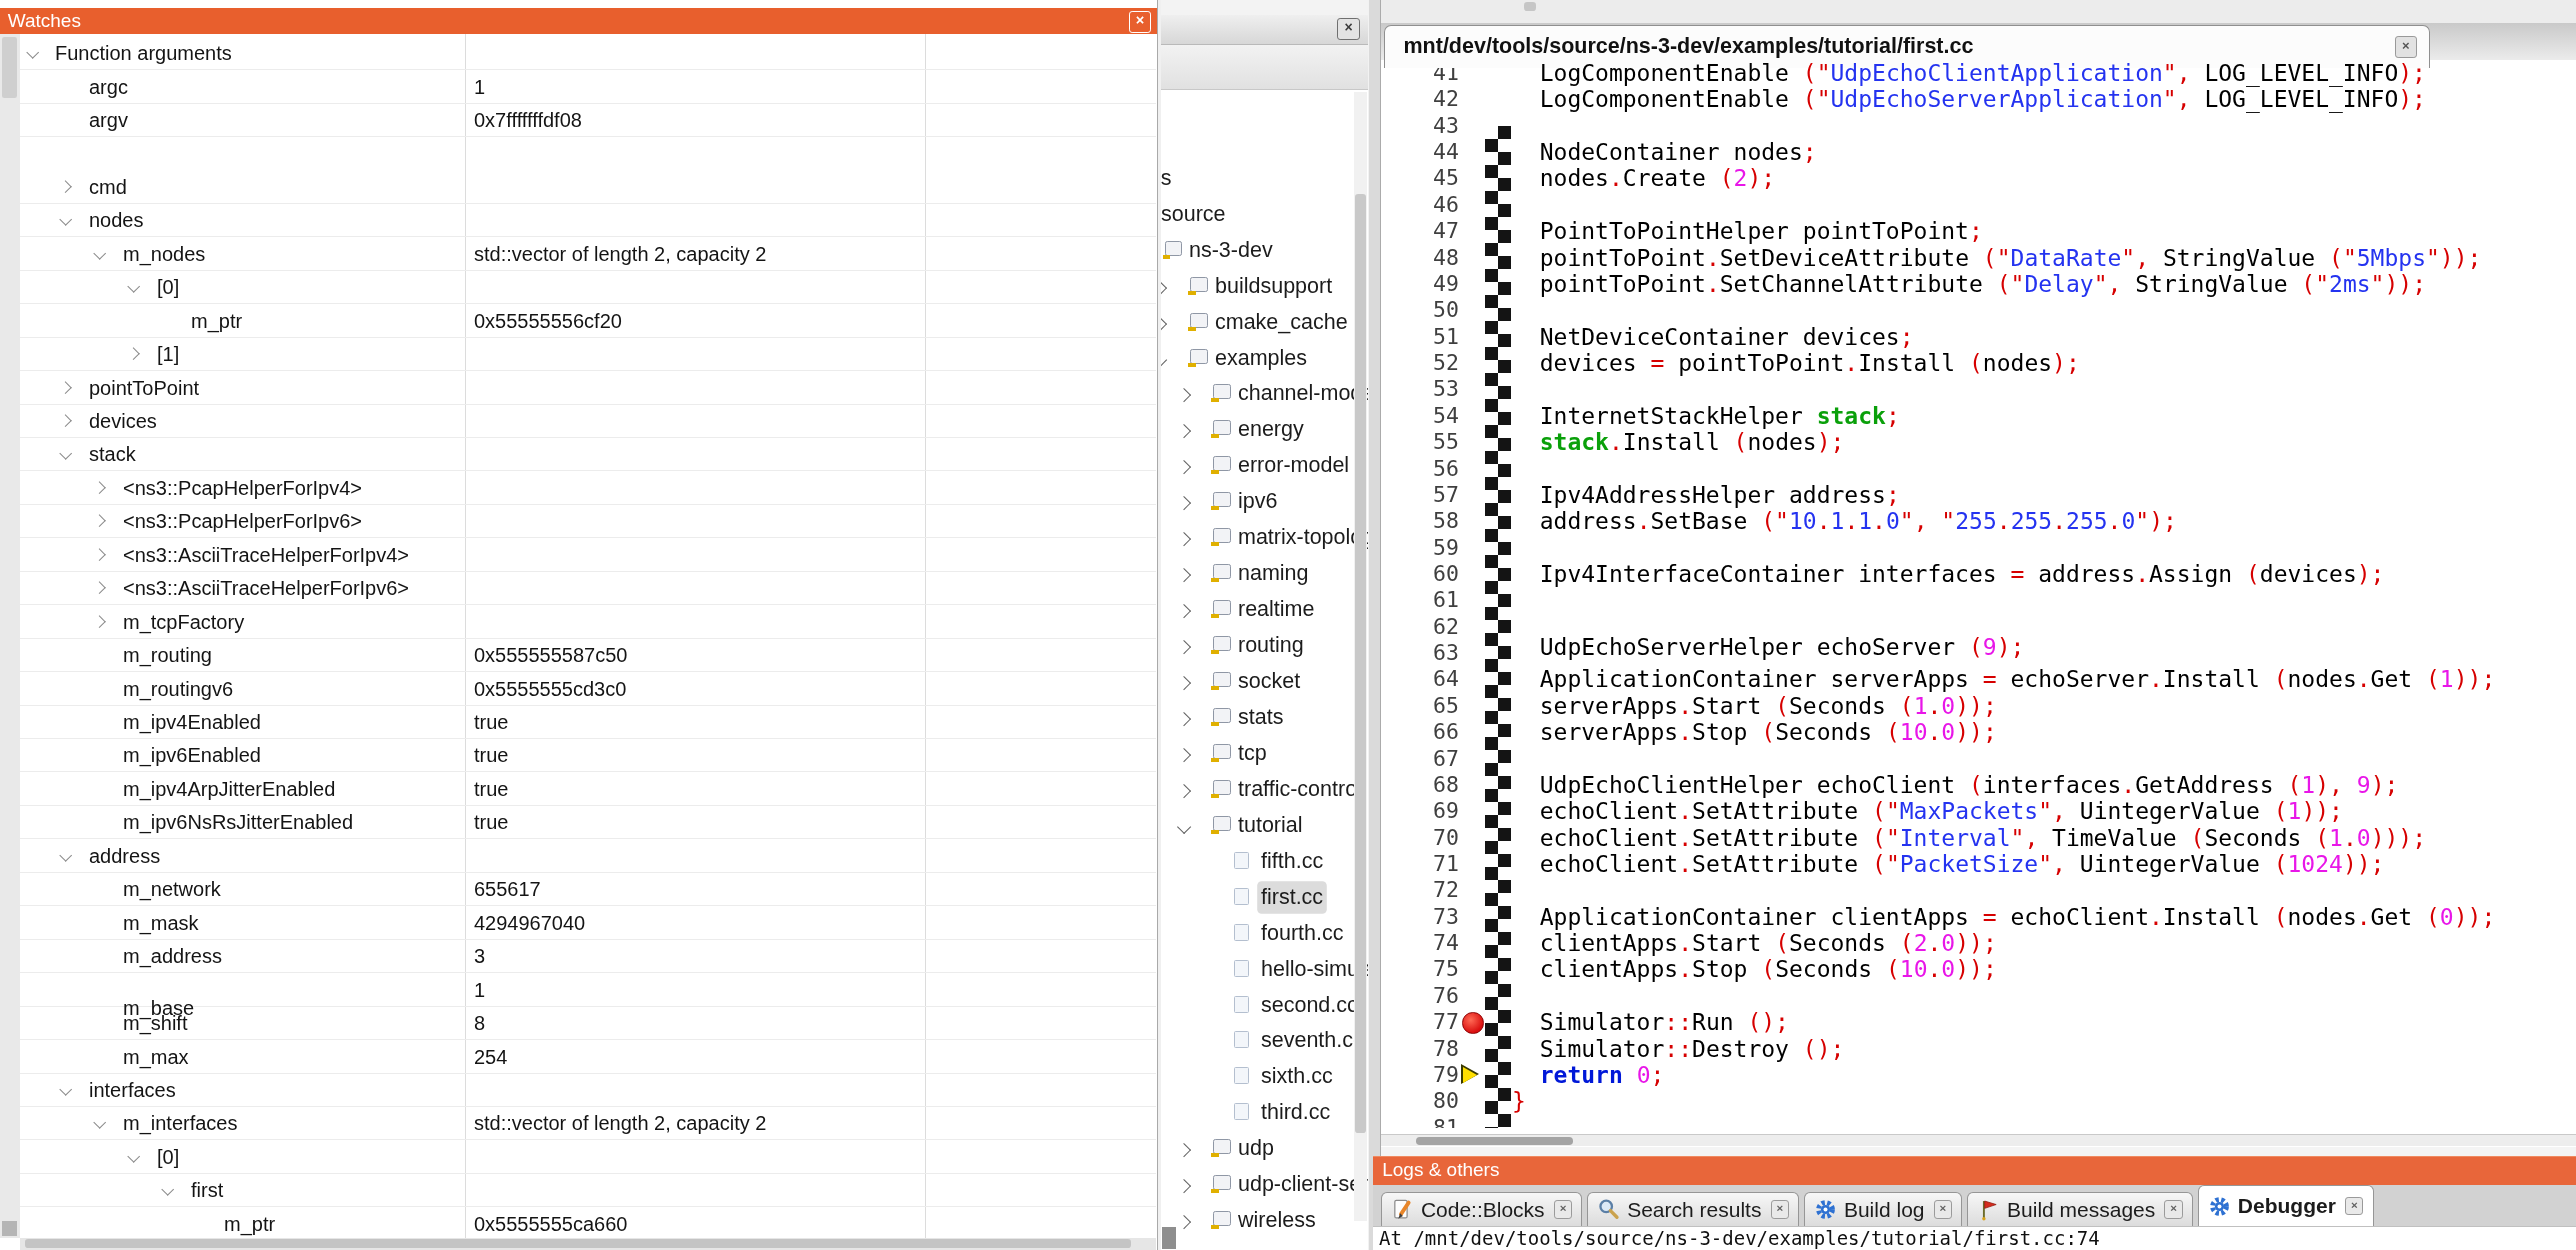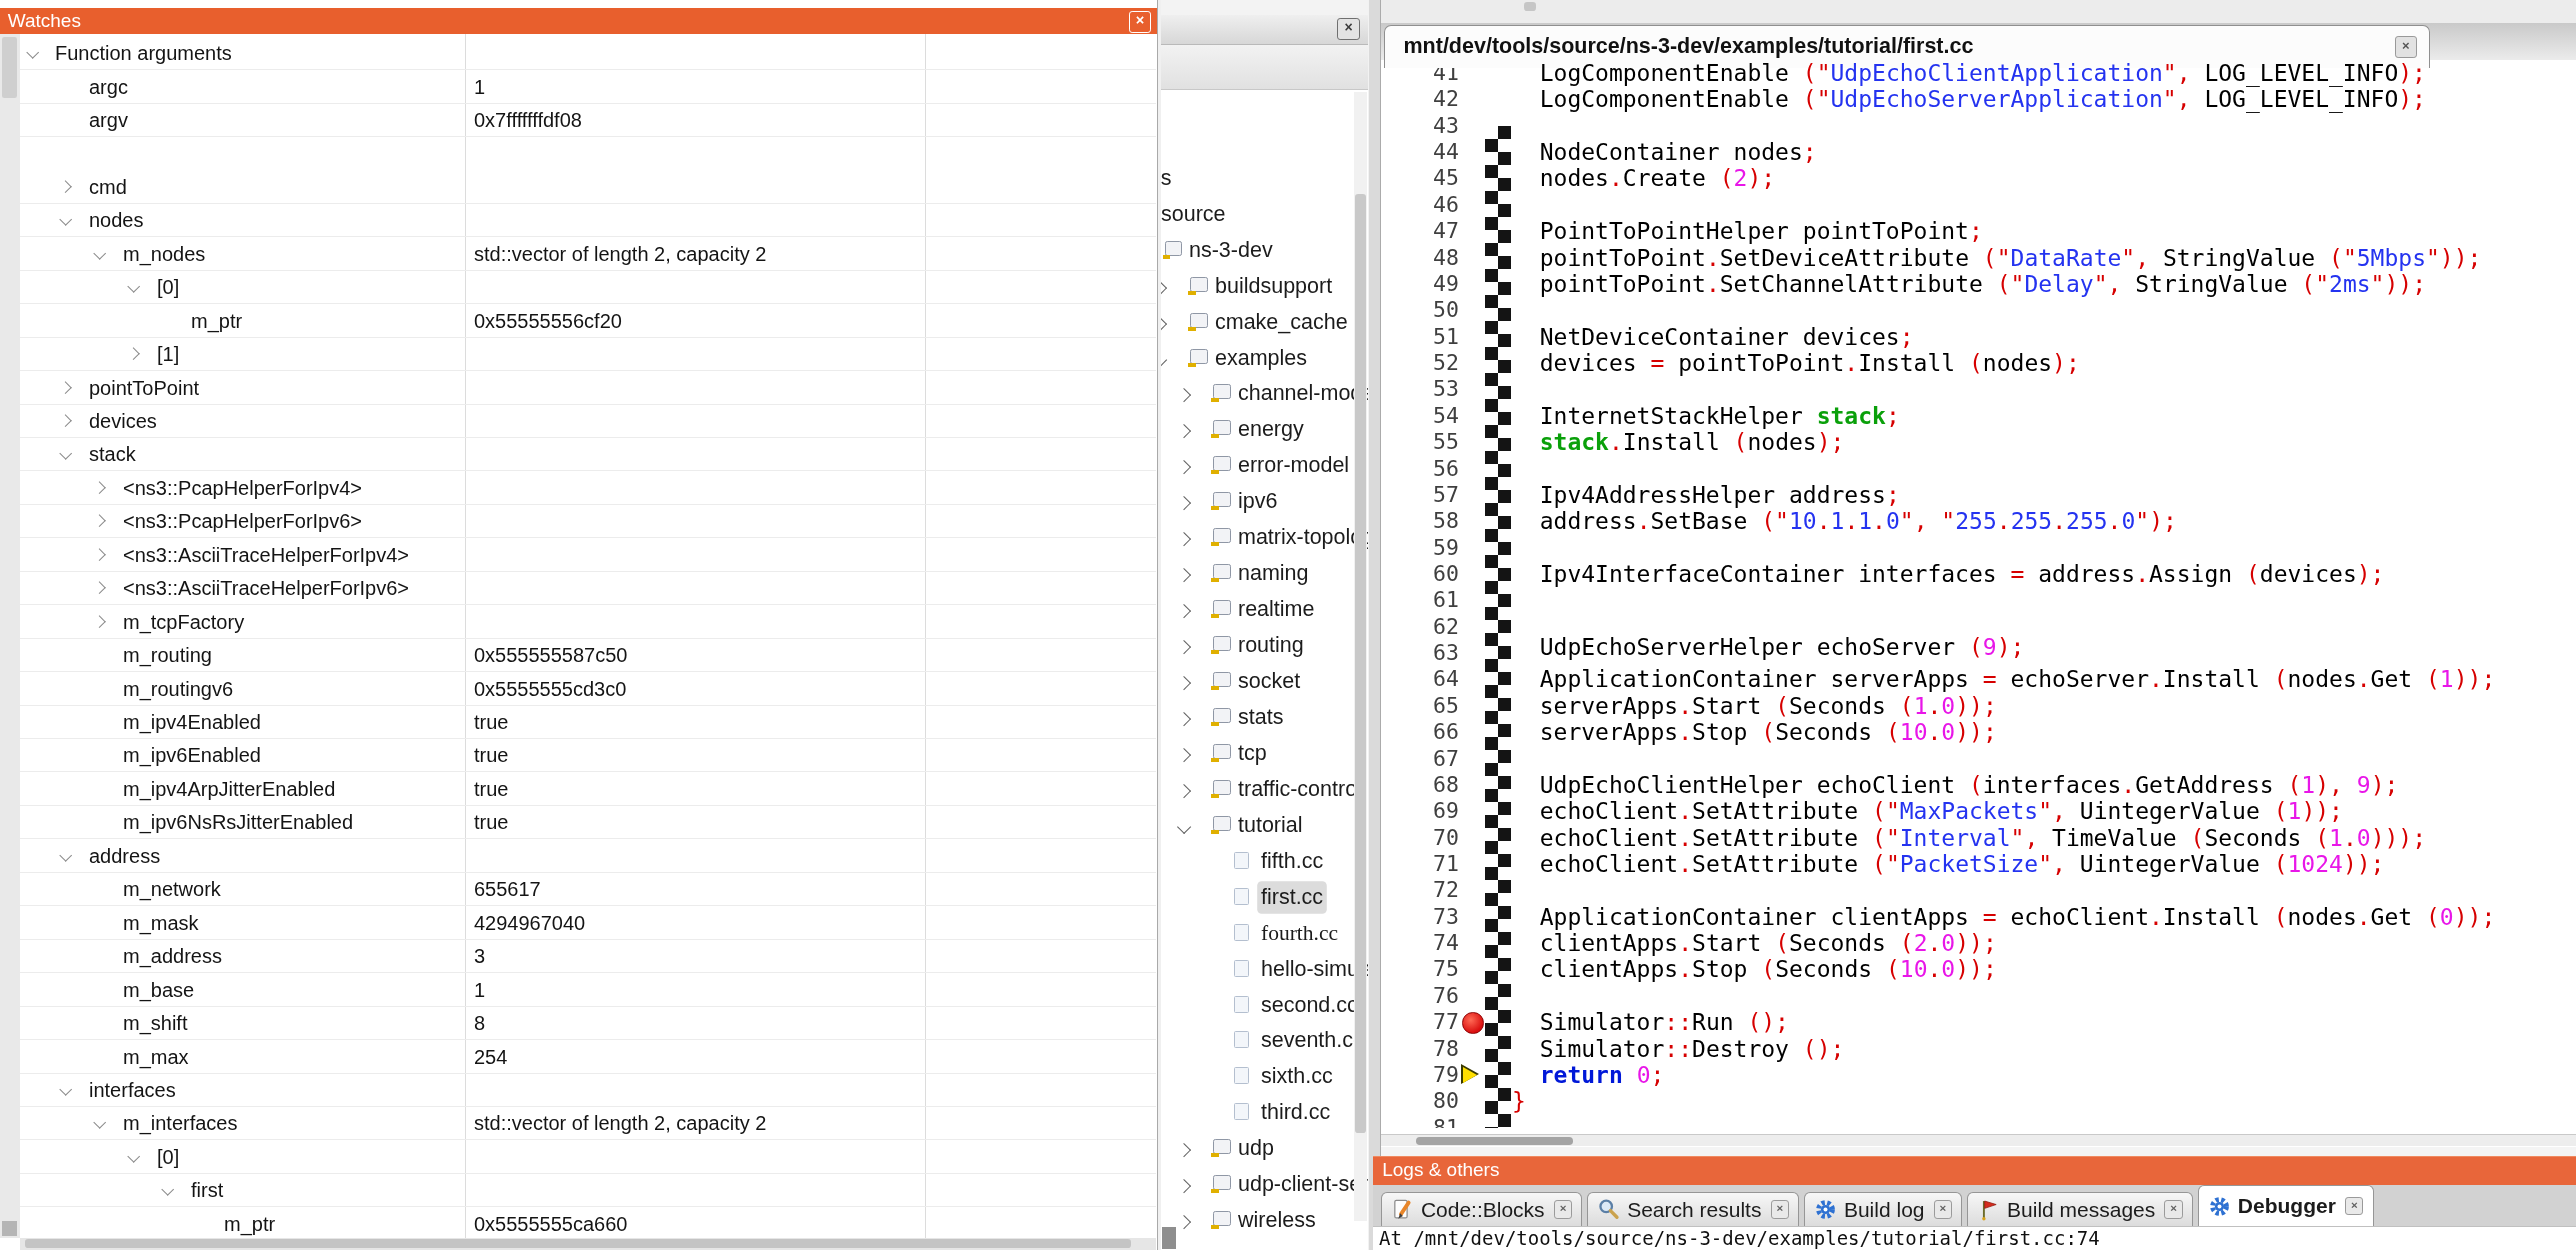--- a/index.html
+++ b/index.html
@@ -194,21 +194,21 @@
         </div>
         <div class="wrow" style="top: 873px;">
           <span class="wlabel" style="left: 103px;">m_mask</span>
           <span class="wvalue">4294967040</span>
         </div>
         <div class="wrow" style="top: 906px;">
           <span class="wlabel" style="left: 103px;">m_address</span>
           <span class="wvalue">3</span>
         </div>
         <div class="wrow" style="top: 940px;">
-          <span class="wlabel" style="left: 103px;">m_base</span>
+          <span class="wlabel" style="left: 103px; margin-top: 18px;">m_base</span>
           <span class="wvalue">1</span>
         </div>
         <div class="wrow" style="top: 973px;">
           <span class="wlabel" style="left: 103px;">m_shift</span>
           <span class="wvalue">8</span>
         </div>
         <div class="wrow" style="top: 1007px;">
           <span class="wlabel" style="left: 103px;">m_max</span>
           <span class="wvalue">254</span>
         </div>
@@ -339,21 +339,21 @@
           <span class="tlabel" style="left: 77px;">tutorial</span>
         </div>
         <div class="titem" style="top: 846px;">
           <span class="ticon file" style="left: 73px;"></span>
           <span class="tlabel" style="left: 100px;">fifth.cc</span>
         </div>
         <div class="titem" style="top: 882px;">
           <span class="ticon file" style="left: 73px;"></span>
           <span class="tlabel sel" style="left: 100px;">first.cc</span>
         </div>
-        <div class="titem" style="top: 918px; font-family: Liberation Serif, serif;">
+        <div class="titem" style="top: 918px;">
           <span class="ticon file" style="left: 73px;"></span>
           <span class="tlabel" style="left: 100px;">fourth.cc</span>
         </div>
         <div class="titem" style="top: 954px;">
           <span class="ticon file" style="left: 73px;"></span>
           <span class="tlabel" style="left: 100px;">hello-simulator.cc</span>
         </div>
         <div class="titem" style="top: 990px;">
           <span class="ticon file" style="left: 73px;"></span>
           <span class="tlabel" style="left: 100px;">second.cc</span>

